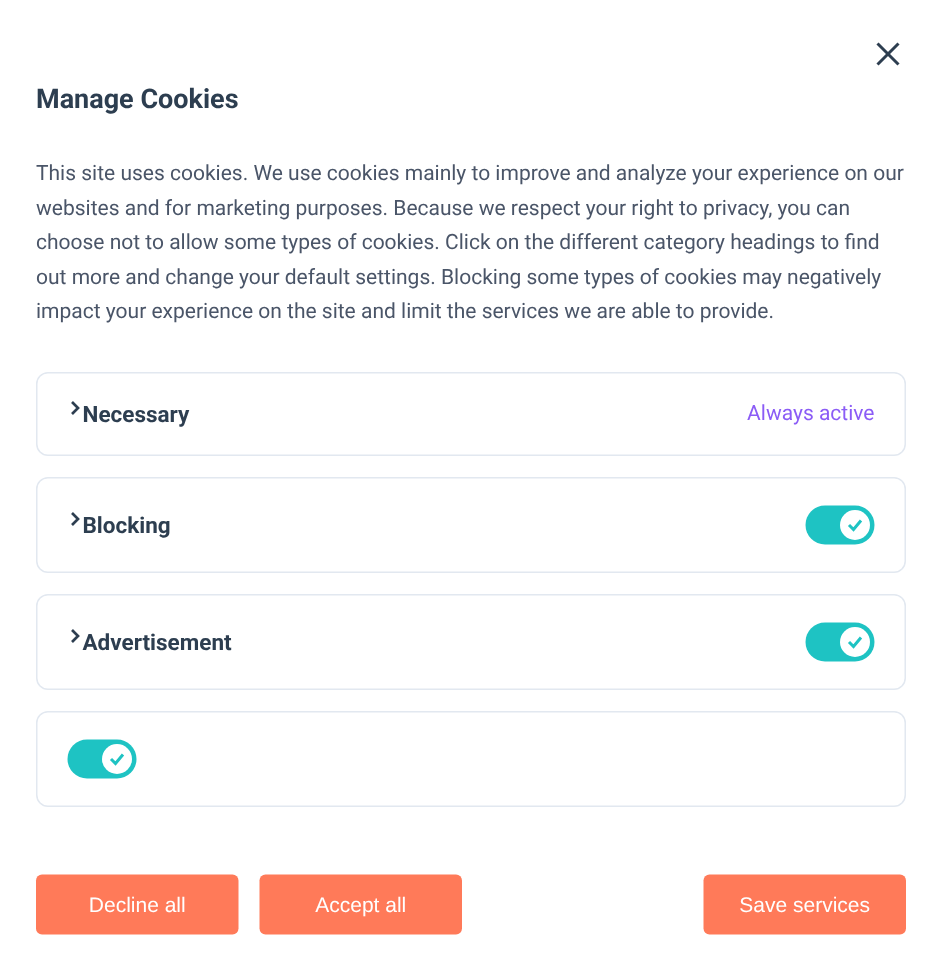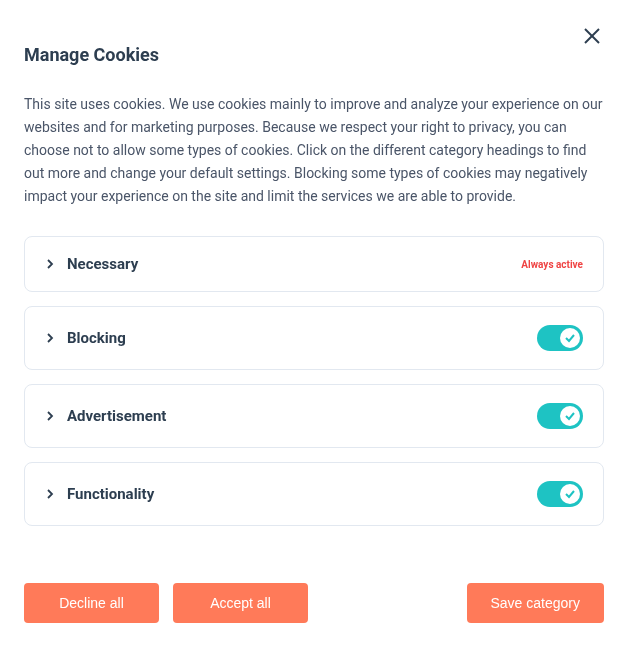--- a/index.html
+++ b/index.html
@@ -30,21 +30,21 @@
       border: none;
       cursor: pointer;
       display: flex;
       align-items: center;
       justify-content: center;
     }
     .title {
       font-size: 18px;
       font-weight: 700;
       color: #2d3e50;
-      margin-top: 20px;
+      margin-top: 32px;
       margin-bottom: 28px;
     }
     .description {
       font-size: 14px;
       line-height: 1.65;
       color: #4a5568;
       margin-bottom: 28px;
     }
     .categories {
       display: flex;
@@ -56,37 +56,34 @@
       border: 1px solid #e2e8f0;
       border-radius: 8px;
       padding: 18px 20px;
       display: flex;
       align-items: center;
       justify-content: space-between;
       cursor: pointer;
     }
     .category-left {
       display: flex;
-      align-items: center;
-      gap: 12px;
     }
     .chevron {
       width: 10px;
       height: 10px;
       display: inline-block;
     }
     .category-name {
       font-size: 15px;
       font-weight: 700;
       color: #2d3e50;
     }
     .always-active {
-      font-size: 10px;
-      color: #ef4444;
-      font-weight: bold;
+      font-size: 14px;
+      color: #8b5cf6;
     }
     .toggle {
       width: 46px;
       height: 26px;
       background: #1ec3c3;
       border-radius: 13px;
       position: relative;
       border: none;
       cursor: pointer;
     }
@@ -177,36 +174,30 @@
       <button class="toggle">
         <span class="toggle-knob">
           <svg width="12" height="12" viewBox="0 0 12 12">
             <path d="M2 6 L5 9 L10 3" stroke="#1ec3c3" stroke-width="2" fill="none"></path>
           </svg>
         </span>
       </button>
     </div>
 
     <div class="category">
-      <div class="category-left">
-        <svg class="chevron" viewBox="0 0 10 10">
-          <path d="M3 1 L7 5 L3 9" stroke="#2d3e50" stroke-width="1.8" fill="none"></path>
-        </svg>
-        <span class="category-name">Functionality</span>
-      </div>
       <button class="toggle">
         <span class="toggle-knob">
           <svg width="12" height="12" viewBox="0 0 12 12">
             <path d="M2 6 L5 9 L10 3" stroke="#1ec3c3" stroke-width="2" fill="none"></path>
           </svg>
         </span>
       </button>
     </div>
 
   </div>
 
   <div class="footer">
     <button class="btn">Decline all</button>
     <button class="btn">Accept all</button>
-    <button class="btn btn-save">Save category</button>
+    <button class="btn btn-save">Save services</button>
   </div>
 
 </div>
 
 </body></html>

